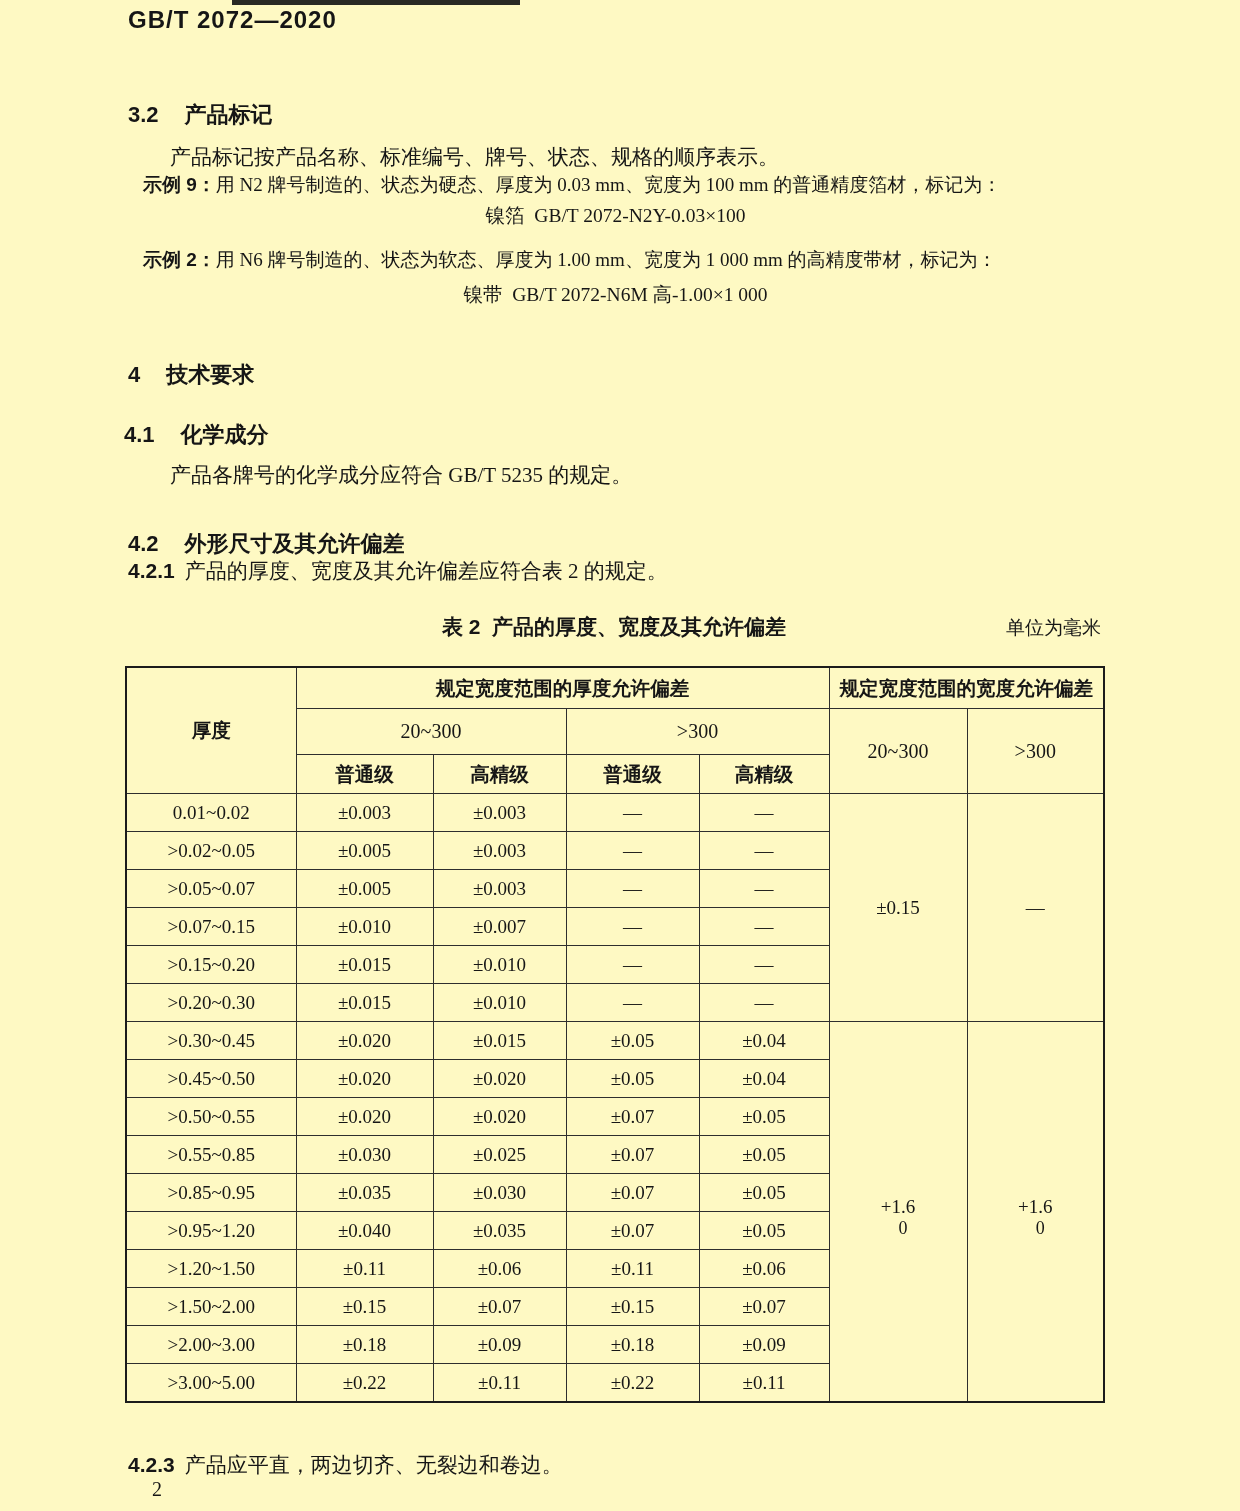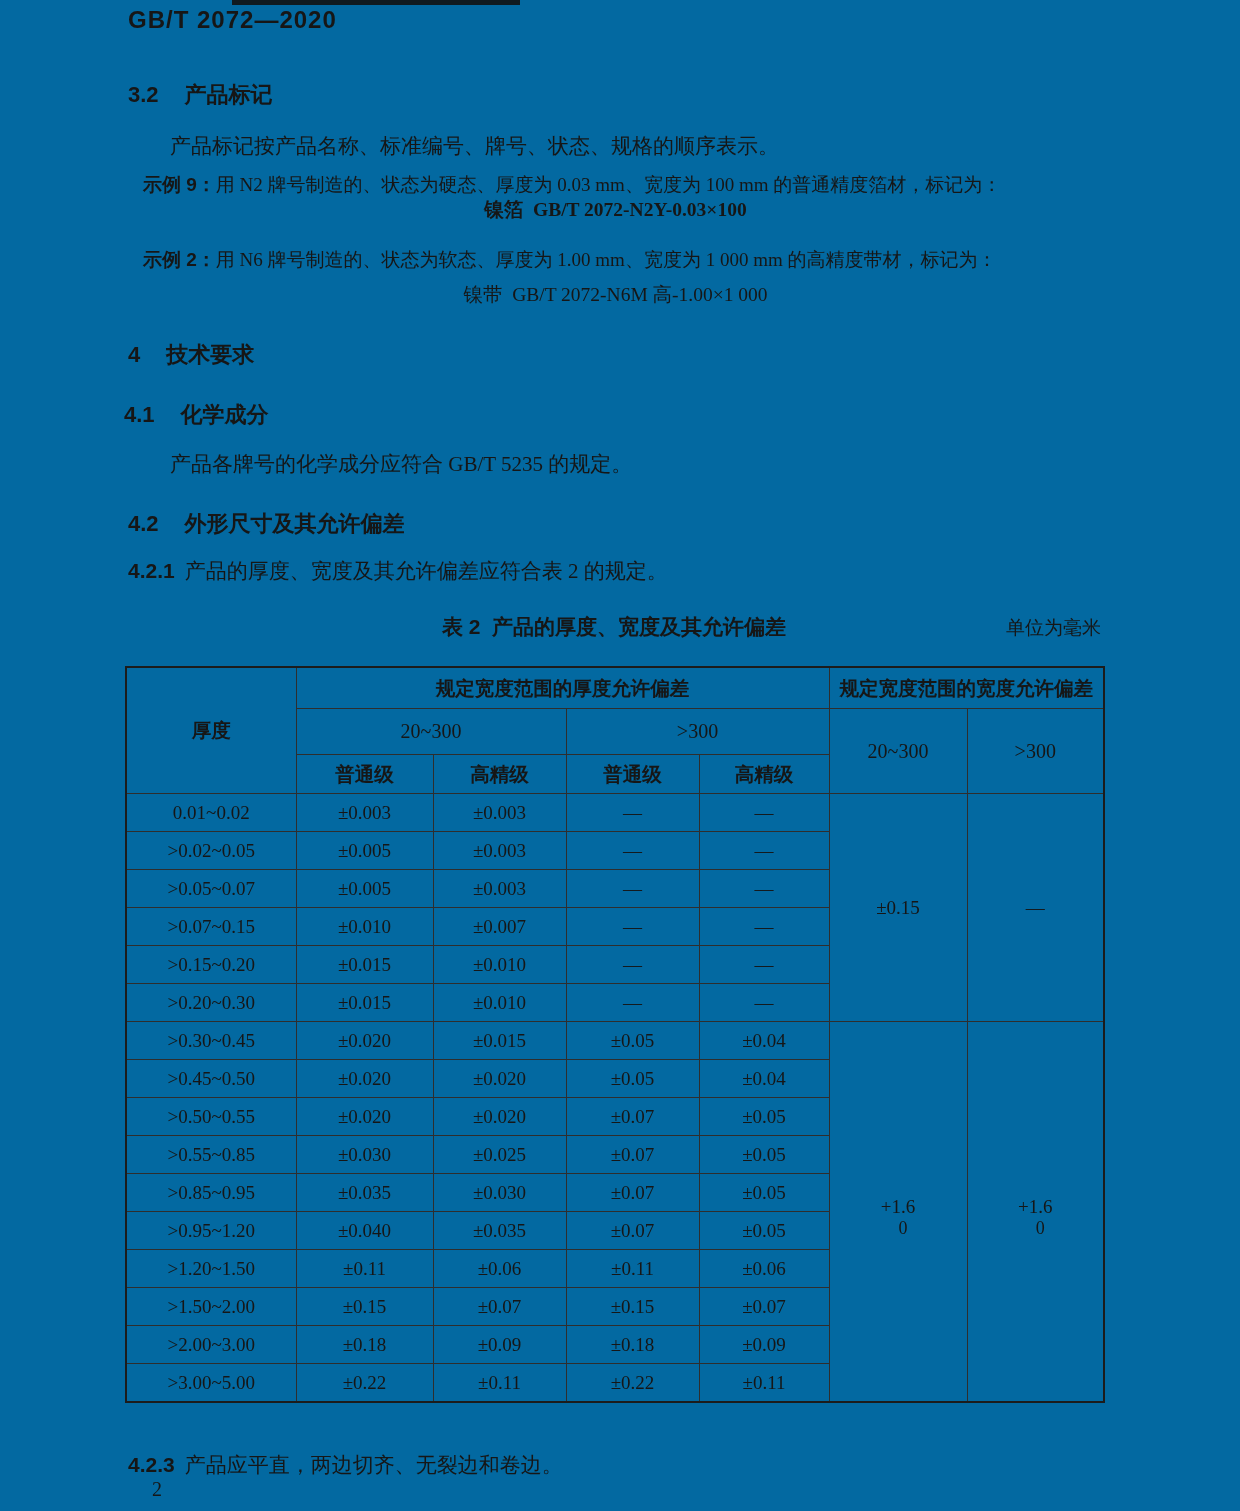--- a/index.html
+++ b/index.html
@@ -1,34 +1,34 @@
 <!DOCTYPE html>
 <html><head>
 <meta charset="utf-8">
 <style>
   html,body { margin:0; padding:0; background:#ffffff; }
   .page {
     position:relative;
     width:1240px; height:1511px;
-    background:#0369a1;
+    background:#fef9c3;
     color:#161616;
     font-family:"Liberation Serif","DejaVu Serif",serif;
     overflow:hidden;
   }
   .abs { position:absolute; }
 
   .doc-number { left:128px; top:6px; font-size:24px; font-weight:700;
                 font-family:"Liberation Sans","DejaVu Sans",sans-serif; letter-spacing:1px; }
   .artifact-top { left:232px; top:0; width:288px; height:5px; background:#121212; opacity:.9; }
 
   .heading { font-size:22px; font-weight:700;
-             font-family:"Liberation Sans","DejaVu Sans",sans-serif; }
+             font-family:"Liberation Sans","DejaVu Sans",sans-serif;margin-top:20px; }
   .heading .num { display:inline-block; margin-right:26px; }
 
-  .body-text { font-size:21px; }
+  .body-text { font-size:21px;margin-top:11px; }
   .clause { font-size:21px; }
   .clause .num { display:inline-block; margin-right:10px; font-weight:700;
                  font-family:"Liberation Sans","DejaVu Sans",sans-serif; }
 
   .example { font-size:19px; }
   .example .ex-label { font-weight:700; font-family:"Liberation Sans","DejaVu Sans",sans-serif; }
   .example-mark { left:128px; width:975px; text-align:center; font-size:19.5px; }
 
   .caption-row { left:125px; top:613px; width:978px; height:28px; }
   .table-caption { position:absolute; left:0; width:100%; text-align:center;
@@ -72,21 +72,21 @@
 
   <div class="abs heading" style="left:128px; top:80px;">
     <span class="num">3.2</span><span>产品标记</span>
   </div>
 
   <div class="abs body-text" style="left:170px; top:132px;">产品标记按产品名称、标准编号、牌号、状态、规格的顺序表示。</div>
 
   <div class="abs example" style="left:143px; top:172px;">
     <span class="ex-label">示例 9：</span><span>用 N2 牌号制造的、状态为硬态、厚度为 0.03 mm、宽度为 100 mm 的普通精度箔材，标记为：</span>
   </div>
-  <div class="abs example-mark" style="top:196px;font-weight:bold;">镍箔&nbsp;&nbsp;GB/T 2072-N2Y-0.03×100</div>
+  <div class="abs example-mark" style="top:202px;">镍箔&nbsp;&nbsp;GB/T 2072-N2Y-0.03×100</div>
 
   <div class="abs example" style="left:143px; top:247px;">
     <span class="ex-label">示例 2：</span><span>用 N6 牌号制造的、状态为软态、厚度为 1.00 mm、宽度为 1 000 mm 的高精度带材，标记为：</span>
   </div>
   <div class="abs example-mark" style="top:281px;">镍带&nbsp;&nbsp;GB/T 2072-N6M 高-1.00×1 000</div>
 
   <div class="abs heading" style="left:128px; top:340px;">
     <span class="num">4</span><span>技术要求</span>
   </div>
 

